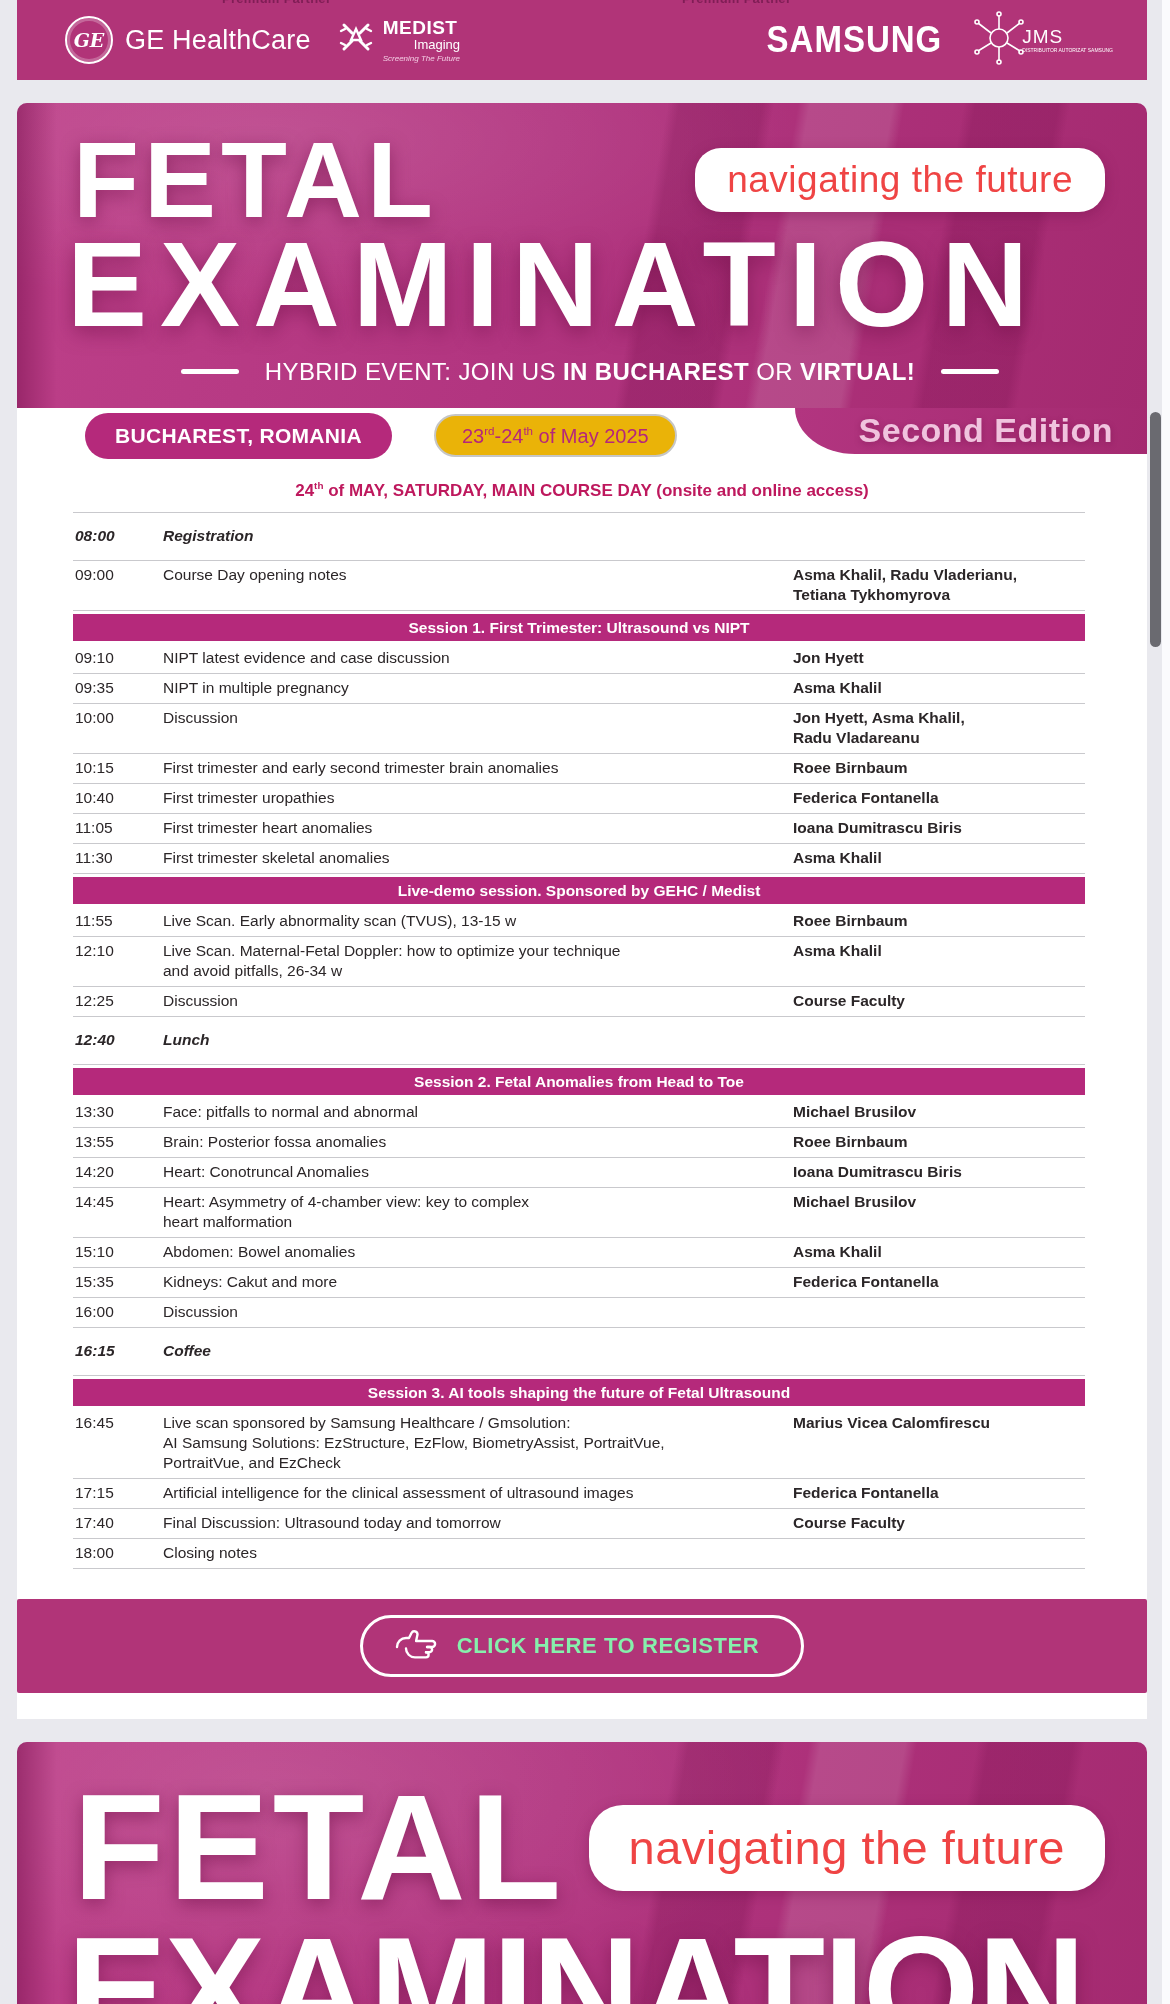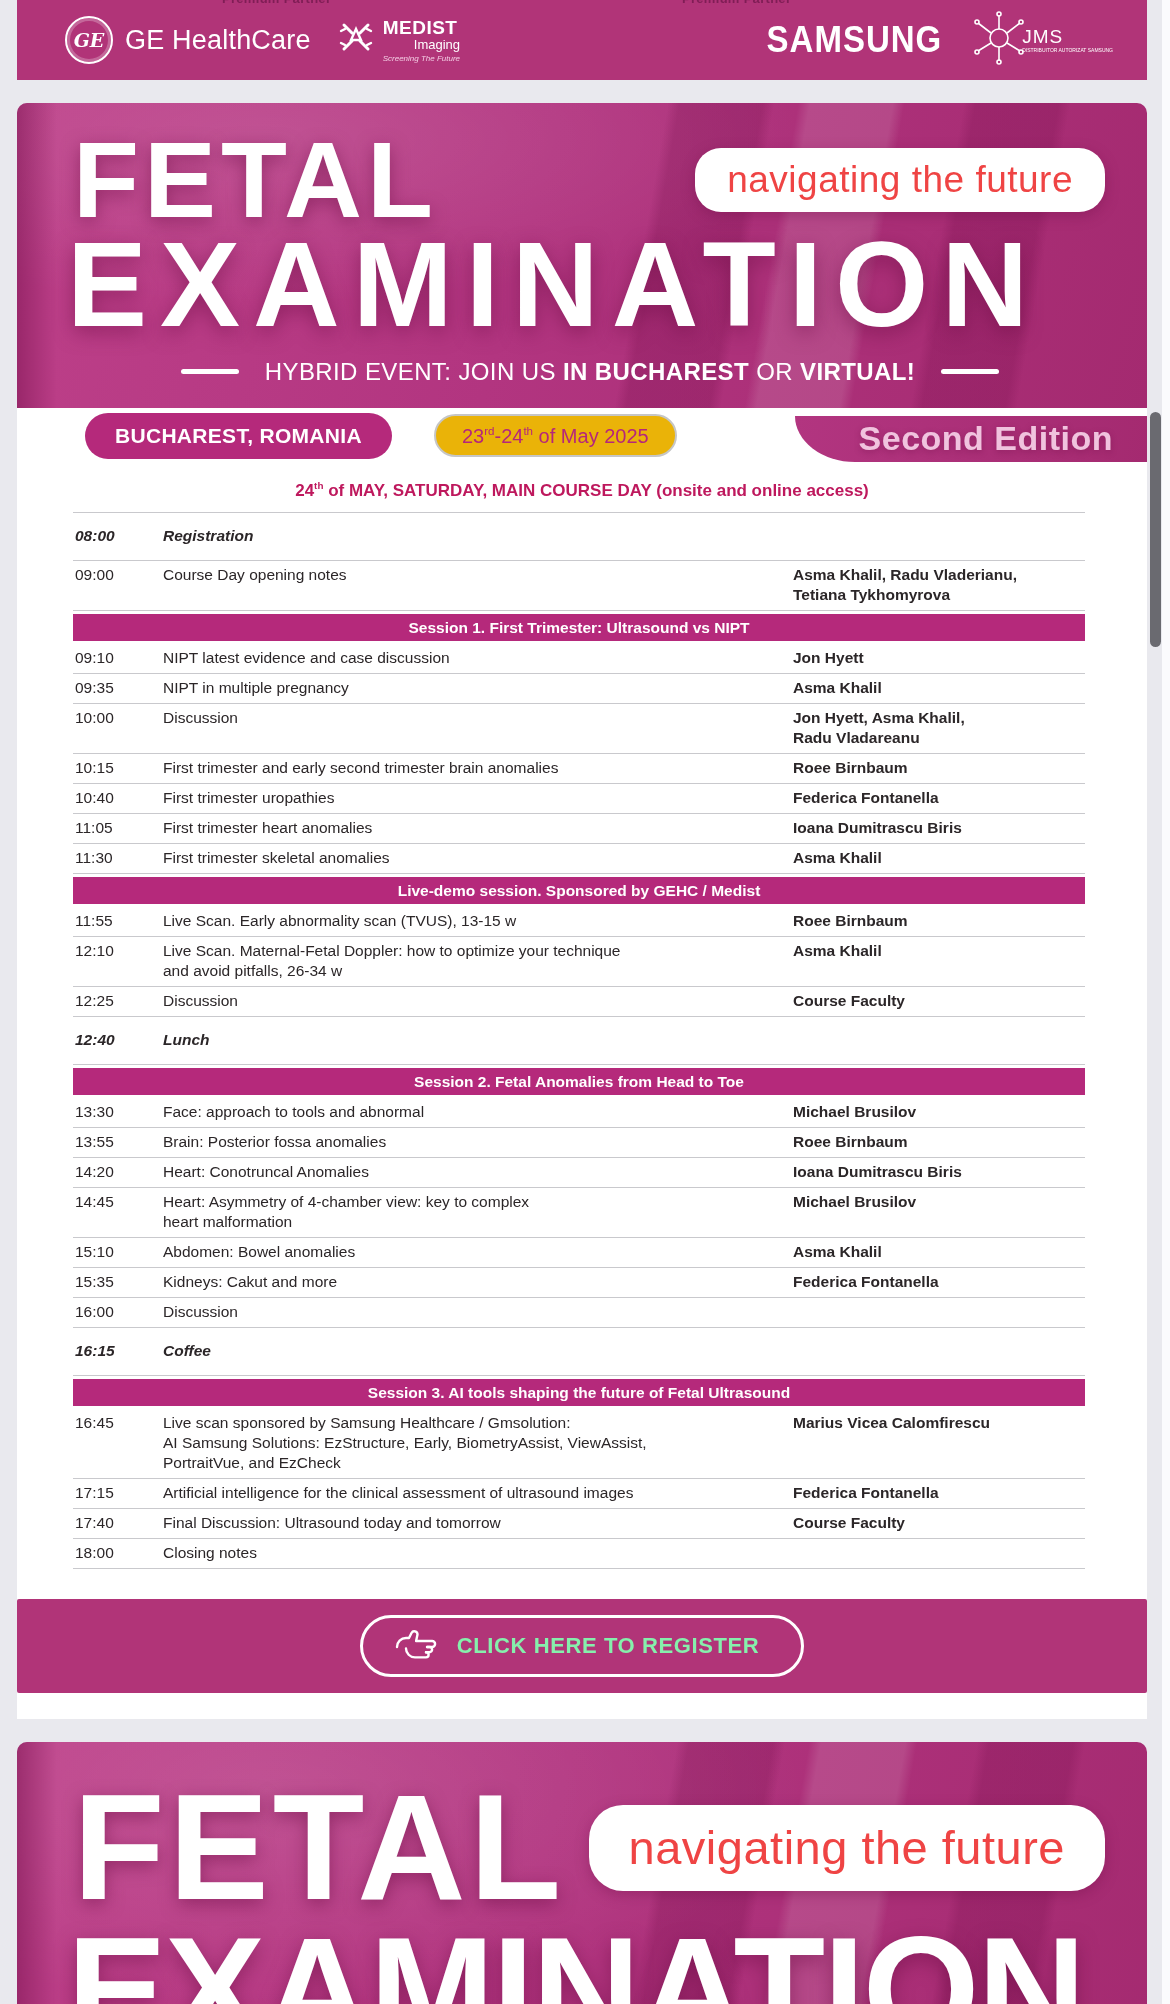--- a/index.html
+++ b/index.html
@@ -64,21 +64,21 @@
 
   
   .whitewrap{background:#fff;padding-bottom:26px;}
   .b-bottom{position:relative;height:56px;background:#fff;display:flex;align-items:center;
             gap:42px;padding-left:68px;}
   .loc-pill{background:#b5297b;color:#fff;font-weight:700;font-size:21px;letter-spacing:.3px;
             padding:11px 30px;border-radius:999px;}
   .date-pill{background:#eab308;border:2.5px solid #c6c6c6;color:#b5267b;font-weight:400;
              font-size:20px;padding:8px 26px;border-radius:999px;}
   .date-pill sup,.heading sup{font-size:58%;vertical-align:super;}
-  .edition{position:absolute;right:0;top:8px;height:46px;padding:0 34px 0 64px;
+  .edition{position:absolute;right:0;top:0;height:46px;padding:0 34px 0 64px;
            background:linear-gradient(100deg,#b23580,#a42a70);
            border-bottom-left-radius:60px 46px;display:flex;align-items:center;}
   .edition span{color:#f0c3de;font-size:34px;font-weight:700;letter-spacing:.5px;
                 text-shadow:0 2px 6px rgba(110,15,70,.4);}
 
   .heading{margin-top:16px;text-align:center;font-weight:700;font-size:17px;color:#be185d;}
 
   .schedule{margin:12px 62px 0 56px;border-top:1px solid #c9c9cd;font-size:15.5px;color:#2b2628;}
   .srow{display:flex;padding:4px 0 5px;border-bottom:1px solid #c9c9cd;line-height:20px;}
   .cell-time{flex:0 0 88px;padding-left:2px;}
@@ -249,21 +249,21 @@
           <div class="cell-speaker">Course Faculty</div>
         </div>
         <div class="srow brk">
           <div class="cell-time">12:40</div>
           <div class="cell-title">Lunch</div>
           <div class="cell-speaker"></div>
         </div>
         <div class="sess">Session 2. Fetal Anomalies from Head to Toe</div>
         <div class="srow">
           <div class="cell-time">13:30</div>
-          <div class="cell-title">Face: approach to tools and abnormal</div>
+          <div class="cell-title">Face: pitfalls to normal and abnormal</div>
           <div class="cell-speaker">Michael Brusilov</div>
         </div>
         <div class="srow">
           <div class="cell-time">13:55</div>
           <div class="cell-title">Brain: Posterior fossa anomalies</div>
           <div class="cell-speaker">Roee Birnbaum</div>
         </div>
         <div class="srow">
           <div class="cell-time">14:20</div>
           <div class="cell-title">Heart: Conotruncal Anomalies</div>
@@ -292,21 +292,21 @@
         </div>
         <div class="srow brk">
           <div class="cell-time">16:15</div>
           <div class="cell-title">Coffee</div>
           <div class="cell-speaker"></div>
         </div>
         <div class="sess">Session 3. AI tools shaping the future of Fetal Ultrasound</div>
         <div class="srow">
           <div class="cell-time">16:45</div>
           <div class="cell-title">Live scan sponsored by Samsung Healthcare / Gmsolution:
-AI Samsung Solutions: EzStructure, Early, BiometryAssist, ViewAssist,
+AI Samsung Solutions: EzStructure, EzFlow, BiometryAssist, PortraitVue,
 PortraitVue, and EzCheck</div>
           <div class="cell-speaker">Marius Vicea Calomfirescu</div>
         </div>
         <div class="srow">
           <div class="cell-time">17:15</div>
           <div class="cell-title">Artificial intelligence for the clinical assessment of ultrasound images</div>
           <div class="cell-speaker">Federica Fontanella</div>
         </div>
         <div class="srow">
           <div class="cell-time">17:40</div>

